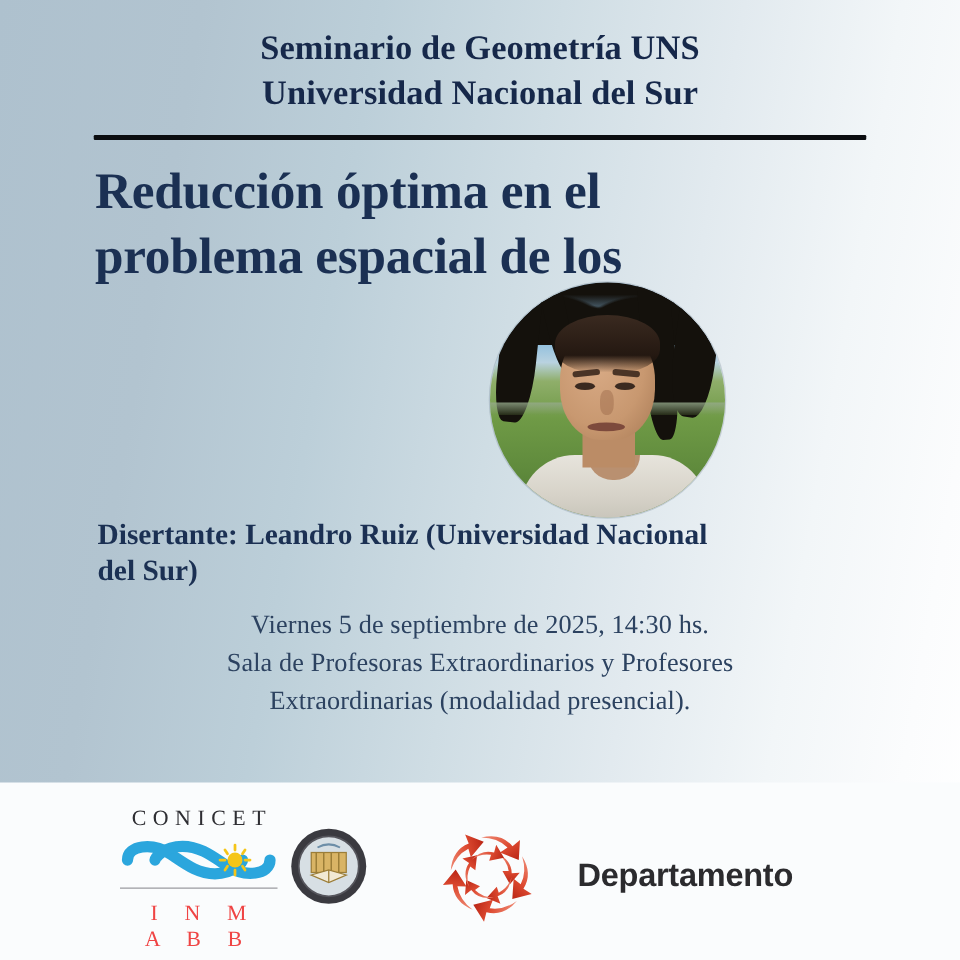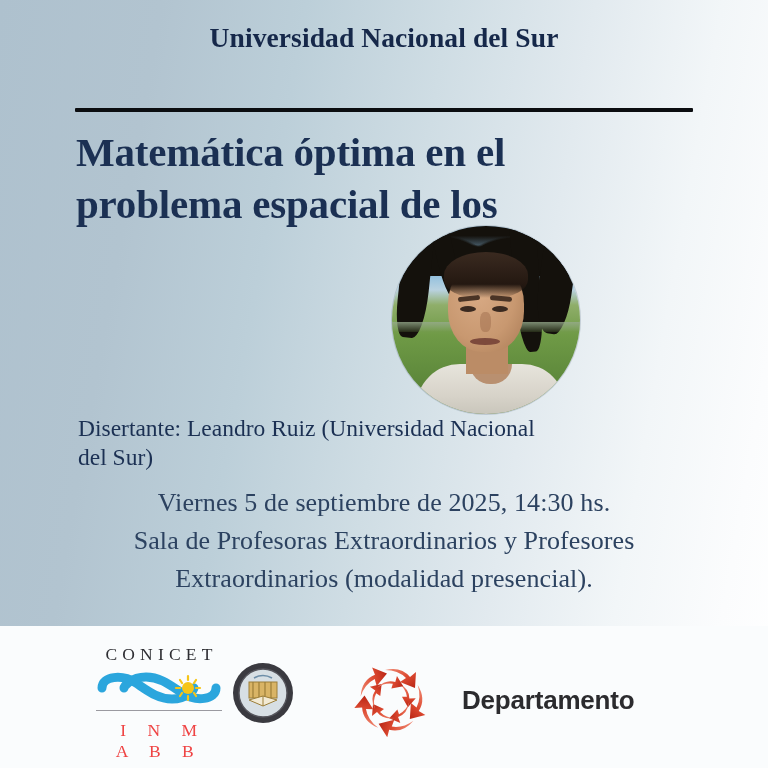--- a/index.html
+++ b/index.html
@@ -169,36 +169,36 @@
   }
 
   
   .speaker {
     position: absolute;
     top: 414px;
     left: 78px;
     width: 556px;
     color: #1b3053;
     font-family: "Liberation Serif", serif;
-    font-weight: normal;
+    font-weight: bold;
     font-size: 23.5px;
     line-height: 1.22;
     text-align: left;
   }
   .speaker .line { display: block; }
 
   
   .details {
     position: absolute;
     top: 484px;
     left: 0;
     width: 768px;
     color: #2c4260;
     font-family: "Liberation Serif", serif;
-    font-size: 26px;
+    font-size: 21px;
     line-height: 1.46;
     text-align: center;
     letter-spacing: 0.1px;
   }
   .details .line { display: block; }
 
   
   .footer {
     position: absolute;
     left: 0;
@@ -268,27 +268,28 @@
     letter-spacing: -0.2px;
   }
   .depto-text .line { display: block; }
 </style>
 </head>
 <body>
 
 <div id="poster">
 
   <div class="header">
+    <span class="line">Seminario de Geometría UNS</span>
     <span class="line">Universidad Nacional del Sur</span>
   </div>
 
   <div class="rule"></div>
 
   <div class="title">
-    <span class="line">Matemática óptima en el</span>
+    <span class="line">Reducción óptima en el</span>
     <span class="line">problema espacial de los</span>
   </div>
 
   <div class="photo">
     <div class="photo-scene">
       <div class="canopy"></div>
       <div class="tree t1"></div>
       <div class="tree t2"></div>
       <div class="tree t3"></div>
       <div class="tree t4"></div>
@@ -307,21 +308,21 @@
   </div>
 
   <div class="speaker">
     <span class="line">Disertante: Leandro Ruiz (Universidad Nacional</span>
     <span class="line">del Sur)</span>
   </div>
 
   <div class="details">
     <span class="line">Viernes 5 de septiembre de 2025, 14:30 hs.</span>
     <span class="line">Sala de Profesoras Extraordinarios y Profesores</span>
-    <span class="line">Extraordinarios (modalidad presencial).</span>
+    <span class="line">Extraordinarias (modalidad presencial).</span>
   </div>
 
   <div class="footer">
 
     <div class="conicet">
       <div class="conicet-word">CONICET</div>
       <div class="conicet-mark">
         <svg width="126" height="38" viewBox="0 0 126 38">
           <path d="M6 19 C6 7, 26 5, 40 14 C52 22, 62 30, 76 30 C92 30, 98 20, 98 19" fill="none" stroke="#2ba6dd" stroke-width="9" stroke-linecap="round"></path>
           <path d="M120 19 C120 31, 100 33, 86 24 C74 16, 64 8, 50 8 C34 8, 28 18, 28 19" fill="none" stroke="#2ba6dd" stroke-width="9" stroke-linecap="round"></path>

